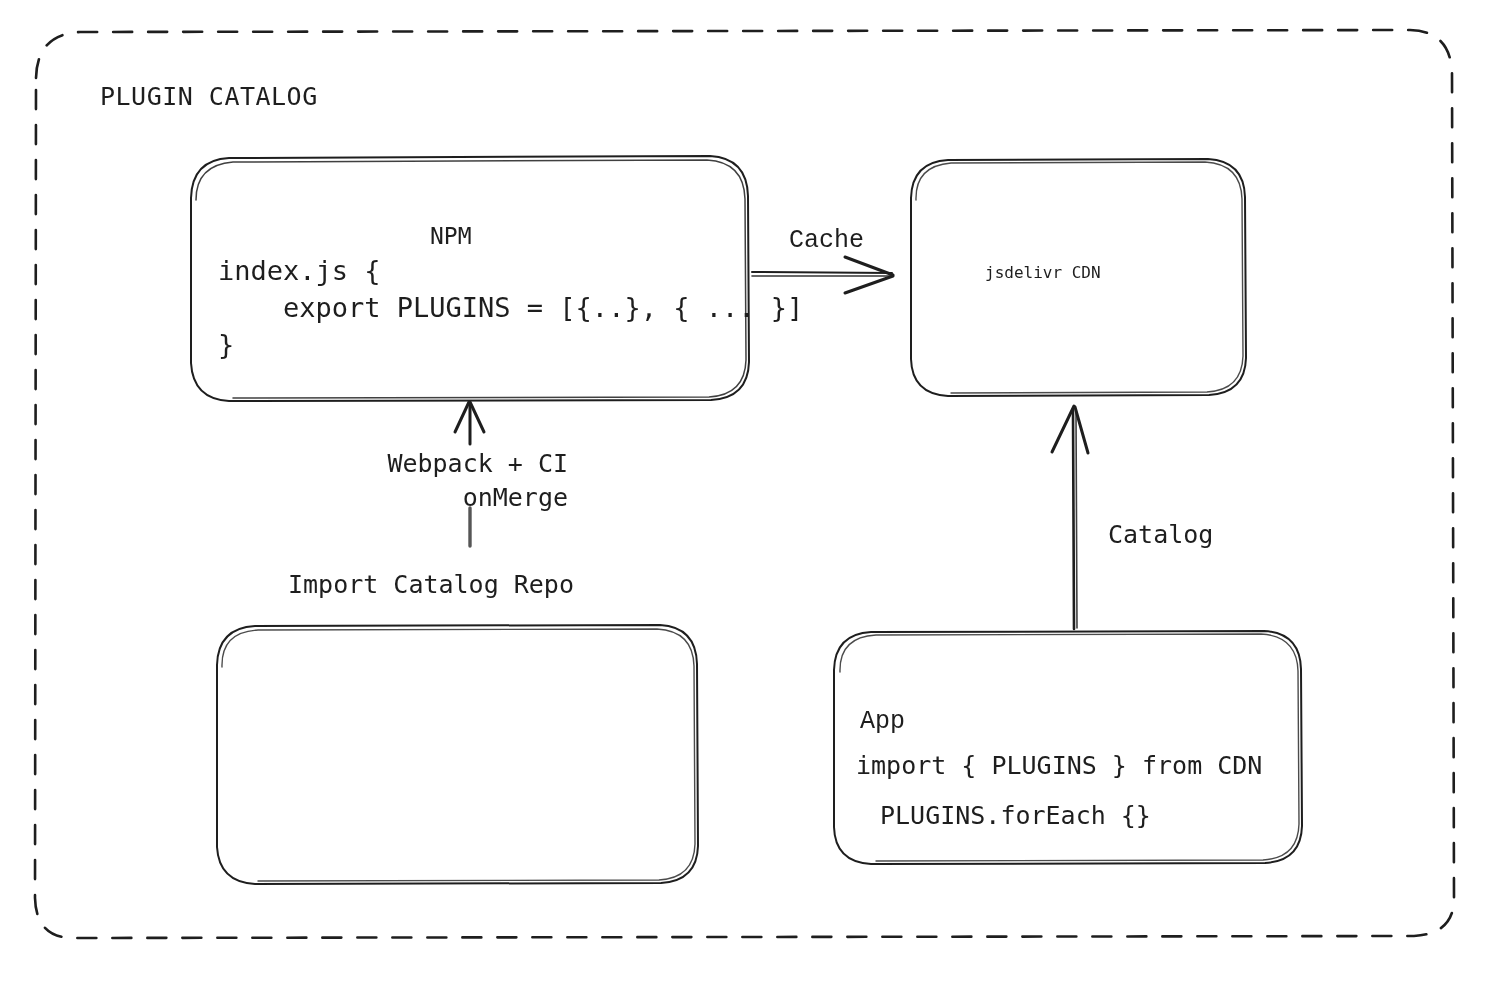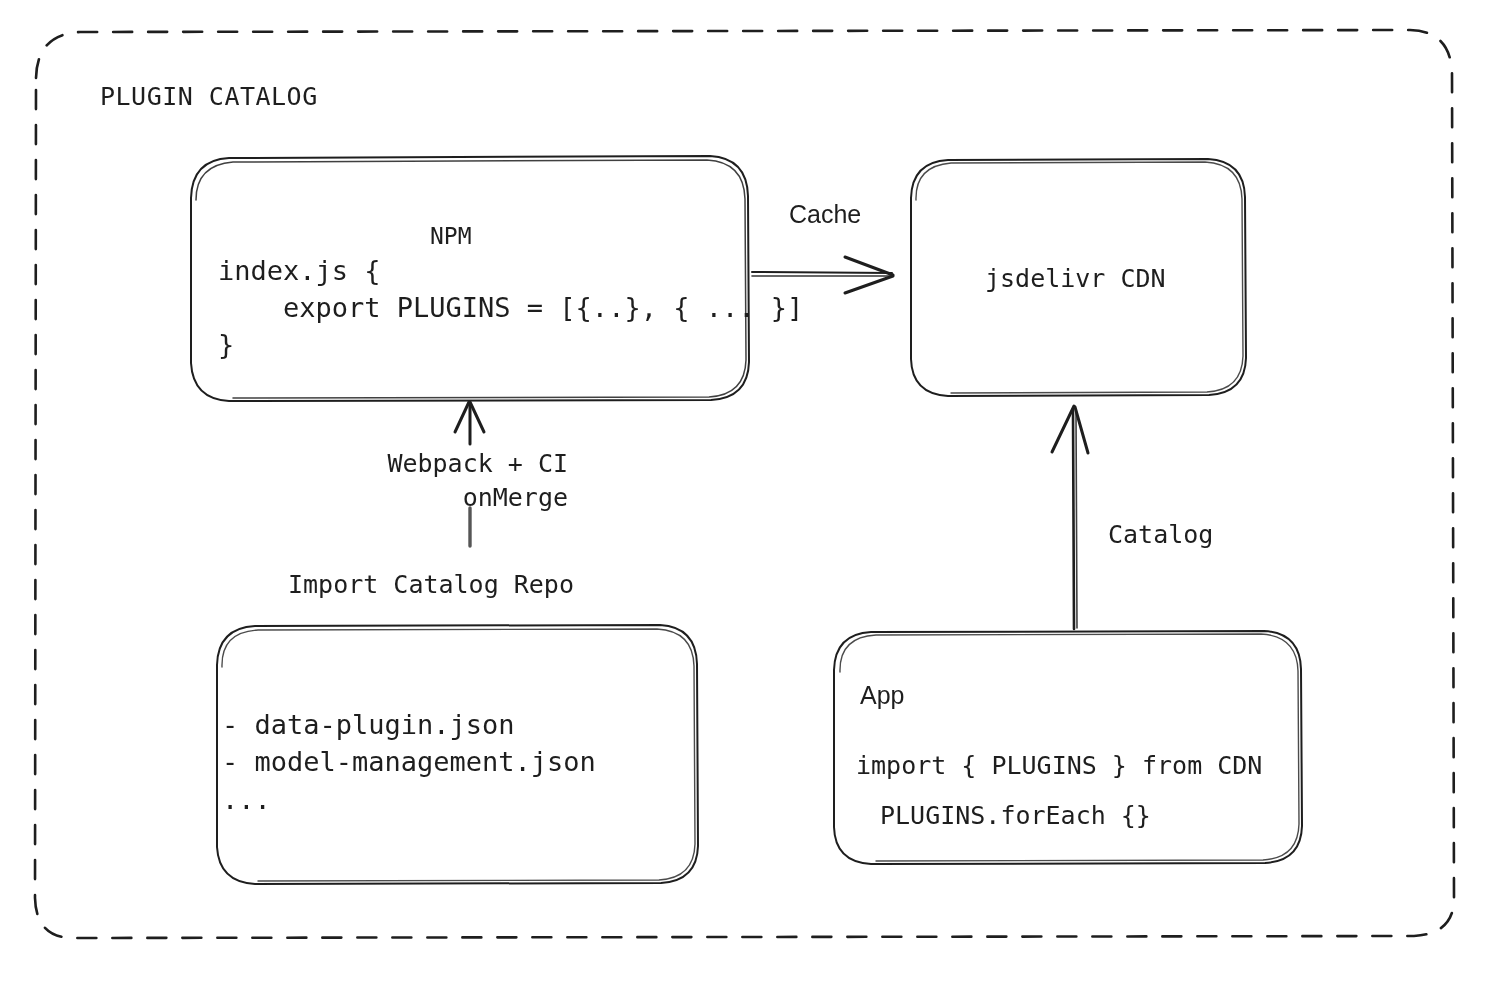--- a/index.html
+++ b/index.html
@@ -29,22 +29,23 @@
     pointer-events: none;
   }
   .lbl {
     position: absolute;
     white-space: pre;
     color: #1e1e1e;
     font-family: "DejaVu Sans Mono", monospace;
     line-height: 1.32;
   }
   .hand {
-    font-family: Liberation Sans, sans-serif;
+    font-family: Liberation Mono, monospace;
     font-weight: 400;
+    margin-top: 26px;
   }
   
   #group-title {
     left: 100px;
     top: 80px;
     font-size: 25px;
     letter-spacing: 0.5px;
   }
   
   #npm-title {
@@ -56,21 +57,21 @@
   #npm-code {
     left: 218px;
     top: 253px;
     font-size: 27px;
     line-height: 1.37;
   }
   
   #cdn-title {
     left: 985px;
     top: 262px;
-    font-size: 25px;
+    font-size: 16px;
   }
   
   #cache-label {
     left: 789px;
     top: 198px;
     font-size: 25px;
   }
   
   #webpack-label {
     left: 374px;
@@ -181,23 +182,20 @@
 
   <div class="lbl" id="cdn-title">jsdelivr CDN</div>
 
   <div class="lbl hand" id="cache-label">Cache</div>
 
   <div class="lbl" id="webpack-label">Webpack + CI
 onMerge</div>
 
   <div class="lbl" id="repo-caption">Import Catalog Repo</div>
 
-  <div class="lbl" id="repo-list">- data-plugin.json
-- model-management.json
-...</div>
 
   <div class="lbl" id="import-label">Catalog</div>
 
   <div class="lbl hand" id="app-title">App</div>
 
   <div class="lbl" id="app-code">import { PLUGINS } from CDN</div>
 
   <div class="lbl" id="app-code2">PLUGINS.forEach {}</div>
 </div>
 

